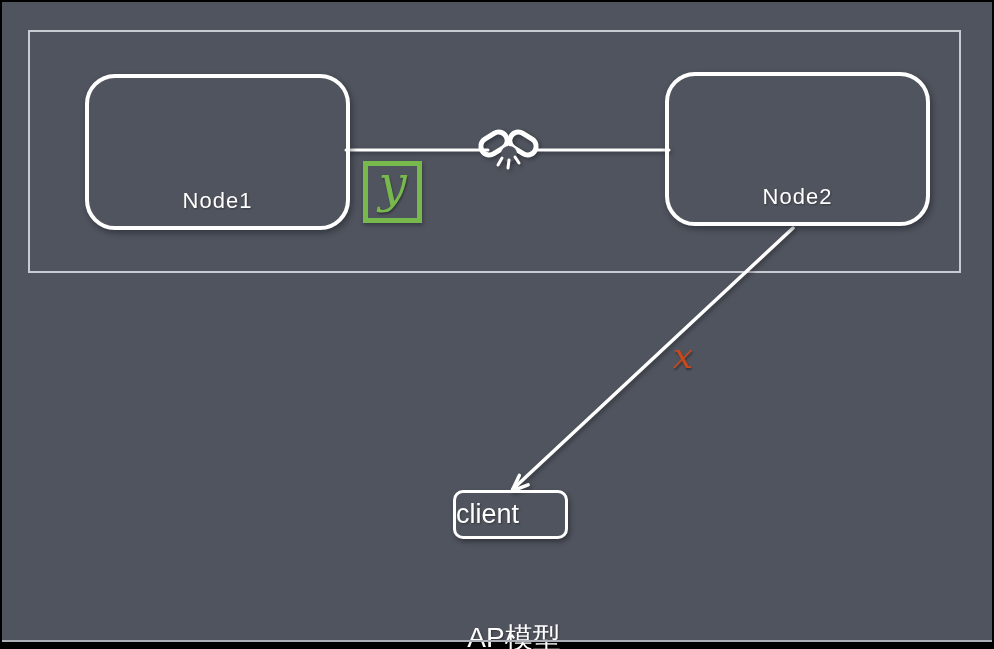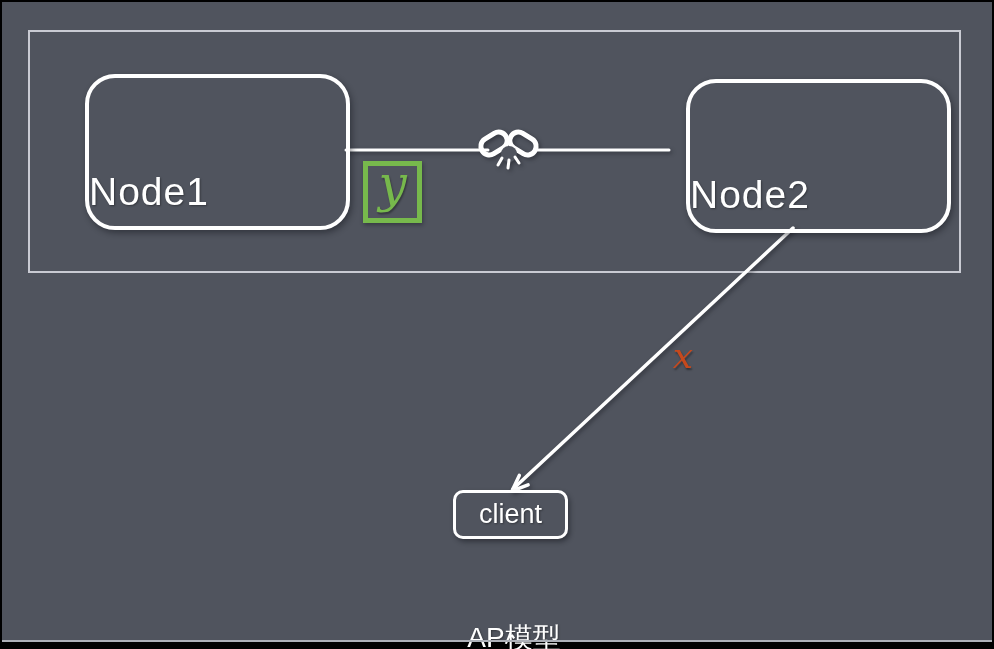--- a/index.html
+++ b/index.html
@@ -26,25 +26,26 @@
     width:933px;height:243px;
     border:2px solid #C9CBD3;
   }
   .node{
     position:absolute;
     border:4px solid #FFFFFF;
     border-radius:30px;
     box-shadow:2px 3px 6px rgba(15,17,24,0.45);
   }
   .node-1{left:83px;top:72px;width:265px;height:156px;}
-  .node-2{left:663px;top:77px;width:265px;height:154px;margin-left:21px;}
+  .node-2{left:663px;top:70px;width:265px;height:154px;}
   .node-label{
     position:absolute;left:0;right:0;bottom:12px;
+    text-align:center;
     color:#FFFFFF;
-    font-size:39px;
+    font-size:22px;
     letter-spacing:1px;
     text-shadow:1px 1px 2px rgba(0,0,0,0.35);
   }
   .badge{
     position:absolute;
     display:flex;align-items:center;justify-content:center;
     border-style:solid;border-width:5px;
     background:transparent;
     box-shadow:1px 2px 4px rgba(15,17,24,0.4);
     font-family:"DejaVu Serif",serif;
@@ -66,21 +67,21 @@
     font-family:"DejaVu Serif",serif;
     font-style:italic;
     font-size:36px;line-height:40px;
     text-shadow:1px 2px 2px rgba(0,0,0,0.4);
   }
   .client-box{
     position:absolute;left:451px;top:488px;
     width:115px;height:49px;
     border:3px solid #FFFFFF;
     border-radius:10px;
-    display:flex;align-items:center;justify-content:center;
+    display:flex;align-items:center;
     box-shadow:2px 3px 5px rgba(15,17,24,0.45);
   }
   .client-label{
     color:#FFFFFF;font-size:27px;
     text-shadow:1px 1px 2px rgba(0,0,0,0.35);
   }
   .caption{
     position:absolute;left:407px;top:617px;
     width:210px;height:36px;
     text-align:center;

